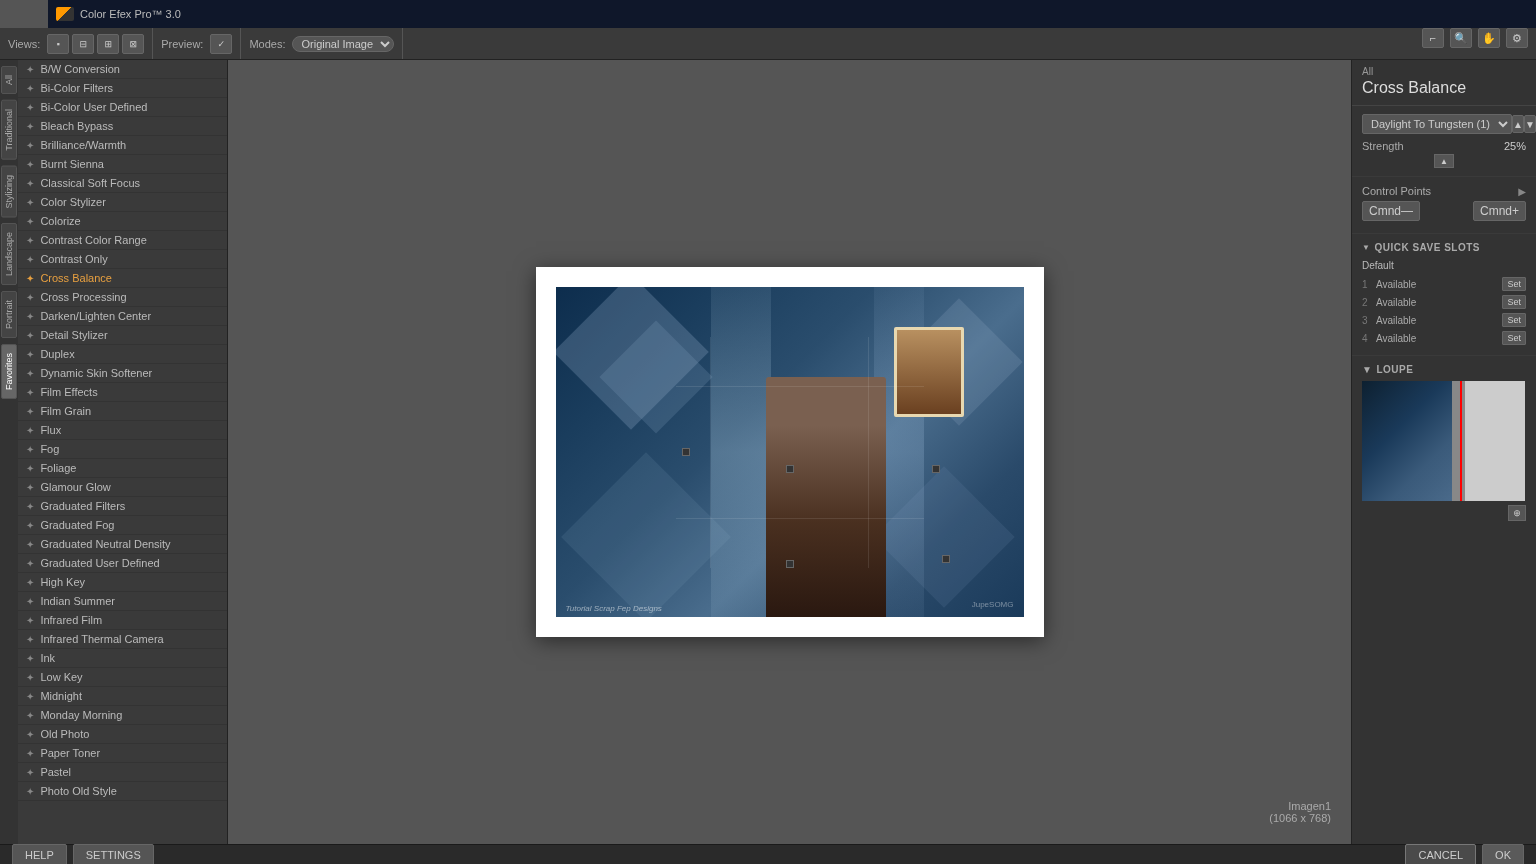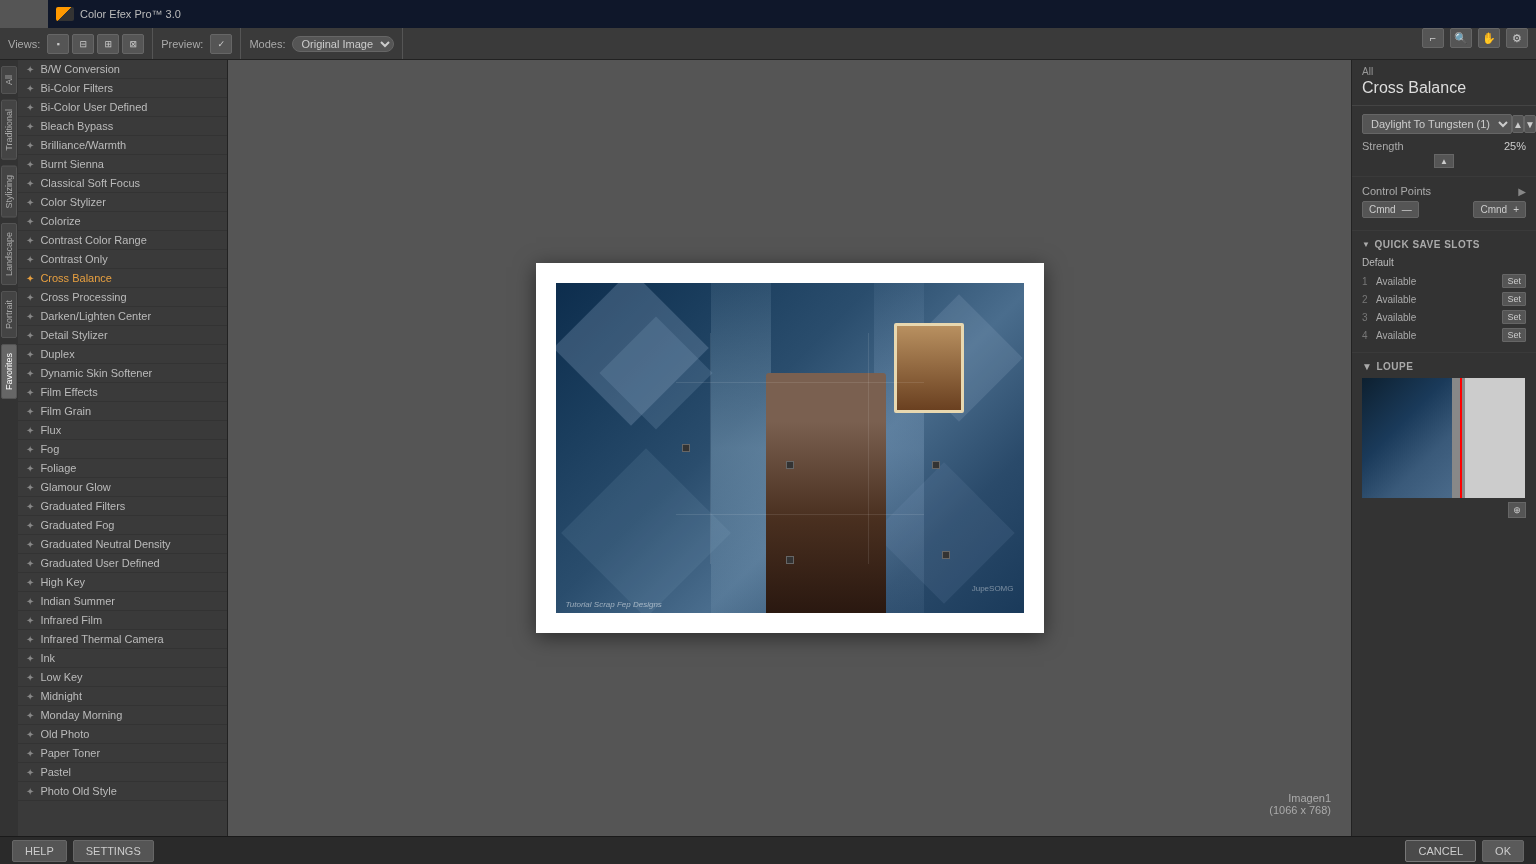--- a/index.html
+++ b/index.html
@@ -173,21 +173,21 @@
       border: 3px solid #e8d8b0;
       border-radius: 2px;
     }
     .img-caption {
       position: absolute; bottom: 4px; left: 10px;
       color: rgba(255,255,255,0.5);
       font-size: 8px;
       font-style: italic;
     }
     .img-caption-right {
-      position: absolute; bottom: 20px; right: 10px;
+      position: absolute; bottom: 8px; right: 10px;
       color: rgba(255,255,255,0.4);
       font-size: 8px;
     }
 
     
     .ctrl-pt {
       position: absolute;
       width: 8px; height: 8px;
       background: #333;
       border: 1px solid #666;
@@ -276,28 +276,28 @@
 
     .rp-control-points {
       display: flex;
       justify-content: space-between;
       align-items: center;
       margin: 4px 0;
     }
     .rp-cp-btn {
       display: flex;
       align-items: center;
-      gap: 6px;
+      gap: 0;
       background: #555;
       border: 1px solid #666;
       padding: 2px 6px;
       border-radius: 2px;
       cursor: pointer;
       color: #ccc;
-      font-size: 10px;
+      font-size: 12px;
     }
     .rp-section-header {
       display: flex;
       align-items: center;
       gap: 4px;
       color: #aaa;
       font-size: 10px;
       font-weight: bold;
       text-transform: uppercase;
       letter-spacing: 0.5px;
@@ -351,21 +351,21 @@
     }
     .loupe-btn {
       width: 18px; height: 16px;
       background: #555; border: 1px solid #666;
       display: flex; align-items: center; justify-content: center;
       cursor: pointer; font-size: 9px; color: #ccc;
     }
 
     
     #bottom-bar {
-      height: 28px;
+      height: 20px;
       background: #2a2a2a;
       border-top: 1px solid #1a1a1a;
       display: flex;
       align-items: center;
       justify-content: space-between;
       padding: 0 12px;
       flex-shrink: 0;
     }
     .bottom-left { display: flex; gap: 6px; }
     .bottom-right { display: flex; gap: 6px; }

